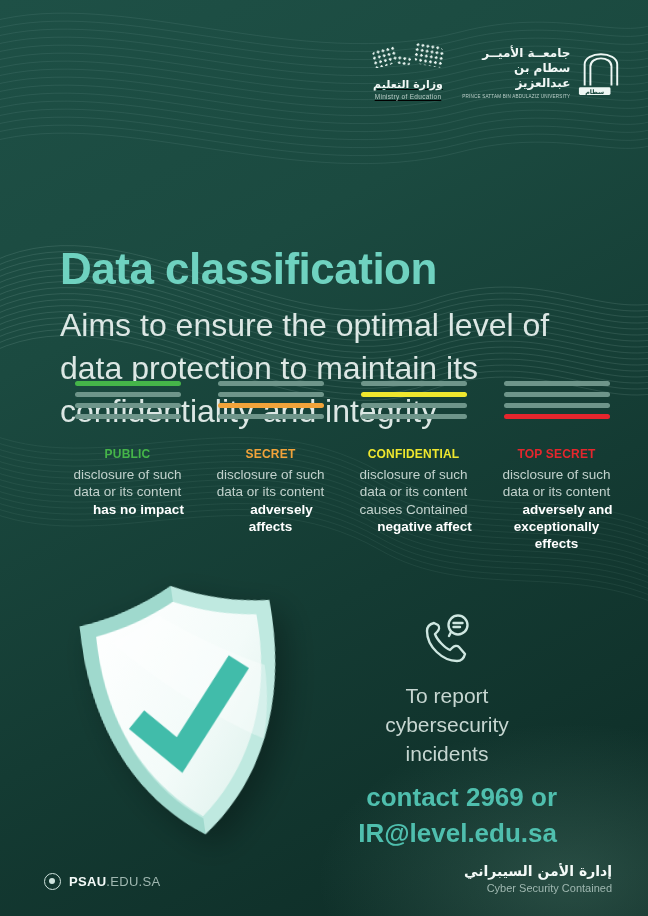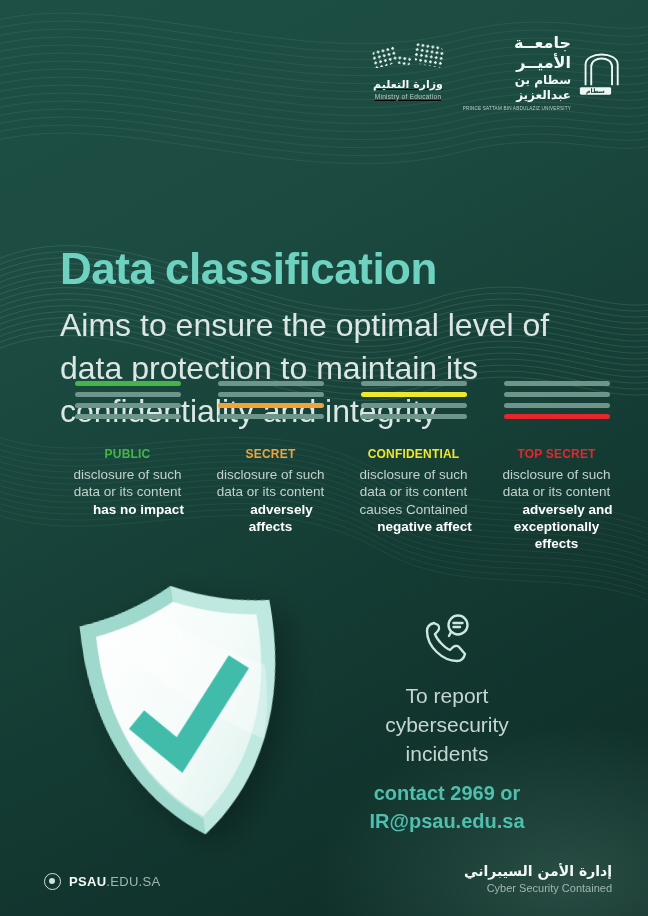--- a/index.html
+++ b/index.html
@@ -20,21 +20,21 @@
   .moe-dots { position:relative; width:72px; height:26px; margin-bottom:8px; }
   .dotpad { position:absolute; background:radial-gradient(circle, #eaf6f2 1.1px, rgba(0,0,0,0) 1.5px); background-size:5px 5px; }
   .dp1 { left:0; top:4px; width:26px; height:18px; border-radius:7px 3px 10px 4px; transform:rotate(-14deg); }
   .dp2 { left:25px; top:12px; width:14px; height:9px; border-radius:4px; transform:rotate(8deg); }
   .dp3 { right:0; top:0; width:30px; height:22px; border-radius:5px 10px 4px 10px; transform:rotate(9deg); }
   .moe-ar { color:#f2f8f6; font-size:11px; font-weight:700; }
   .moe-en { color:#b9cdc7; font-size:6.5px; letter-spacing:.3px; margin-top:2px; }
   .logo-divider { width:1px; height:48px; background:rgba(235,245,242,.55); margin:0 10px 0 6px; }
   .psau { display:flex; align-items:center; }
   .psau-text { text-align:right; margin-right:7px; }
-  .psau-ar1 { color:#f2f8f6; font-size:16px; font-weight:700; line-height:1.25; }
+  .psau-ar1 { color:#f2f8f6; font-size:12px; font-weight:700; line-height:1.25; }
   .psau-ar2 { color:#f2f8f6; font-size:12px; font-weight:700; line-height:1.25; }
   .psau-en { color:#b9cdc7; font-size:4.6px; letter-spacing:.2px; margin-top:3px; white-space:nowrap; }
   .arch { width:50px; height:60px; }
 
   
   .hero { position:absolute; left:60px; top:244px; width:560px; }
   .hero-title { font-size:44px; font-weight:700; letter-spacing:-0.5px; }
   .hero-sub { margin-top:10px; font-size:32px; font-weight:400; color:#dce7e4; line-height:1.35; width:555px; }
 
   
@@ -46,21 +46,21 @@
   .col-desc { margin:5px auto 0; width:118px; font-size:13.5px; line-height:1.28; color:#c2d2cd; }
   .col-desc .bold { font-weight:700; color:#ffffff;margin-left:22px; }
 
   
   .shield-wrap { position:absolute; left:62px; top:578px; width:252px; height:262px; transform:rotate(-8deg); filter:drop-shadow(10px 12px 16px rgba(0,0,0,.30)); }
 
   
   .report { position:absolute; left:337px; top:612px; width:220px; text-align:center; }
   .phone-icon { display:inline-block; }
   .report-intro { margin:14px auto 0; width:160px; font-size:21px; color:#c6d6d1; line-height:1.38; }
-  .report-contact { margin-top:10px; font-size:20px; font-weight:700; line-height:1.4; }
+  .report-contact { margin-top:10px; font-size:26px; font-weight:700; line-height:1.4;text-align:right; }
 
   
   .footer { position:absolute; left:0; bottom:22px; width:648px; }
   .site { position:absolute; left:44px; bottom:4px; display:flex; align-items:center; }
   .site-icon { width:17px; height:17px; border:1.4px solid #cfe3dd; border-radius:50%; position:relative; margin-right:8px; }
   .site-icon::after { content:""; position:absolute; left:4.2px; top:4.2px; width:6px; height:6px; border-radius:50%; background:#cfe3dd; }
   .site-bold { color:#f4faf8; font-size:13px; font-weight:700; letter-spacing:.3px; }
   .site-rest { color:#9fb7b0; font-size:13px; letter-spacing:.3px; }
   .dept { position:absolute; right:36px; bottom:0; text-align:right; }
   .dept-ar { color:#f4faf8; font-size:14px; font-weight:700; }
@@ -234,21 +234,21 @@
       <g fill="none" stroke="#cfe7e1" stroke-width="2.4" stroke-linejoin="round" stroke-linecap="round">
         <path d="M16,11 C12,12 9,15 9,19 C9,35 25,49 39,49 C43,49 46,46 47,42 L41,35 C39,33 36,34 34,36 L32,38 C27,36 19,28 17,22 L19,20 C21,18 22,15 20,13 Z"></path>
         <circle cx="40" cy="13" r="9.5"></circle>
         <path d="M35.5,11 L44.5,11 M35.5,15 L42,15"></path>
         <path d="M33,20 L31,24"></path>
       </g>
     </svg>
     <div class="report-intro">To report cybersecurity incidents</div>
     <div class="report-contact" style="color: rgb(79, 191, 174);">
       <div>contact 2969 or</div>
-      <div>IR@psau.edu.sa</div>
+      <div>IR@level.edu.sa</div>
     </div>
   </div>
 
   <div class="footer">
     <div class="site">
       <span class="site-icon"></span>
       <span class="site-bold">PSAU</span>
         <span class="site-rest">.EDU.SA</span>
     </div>
     <div class="dept">

